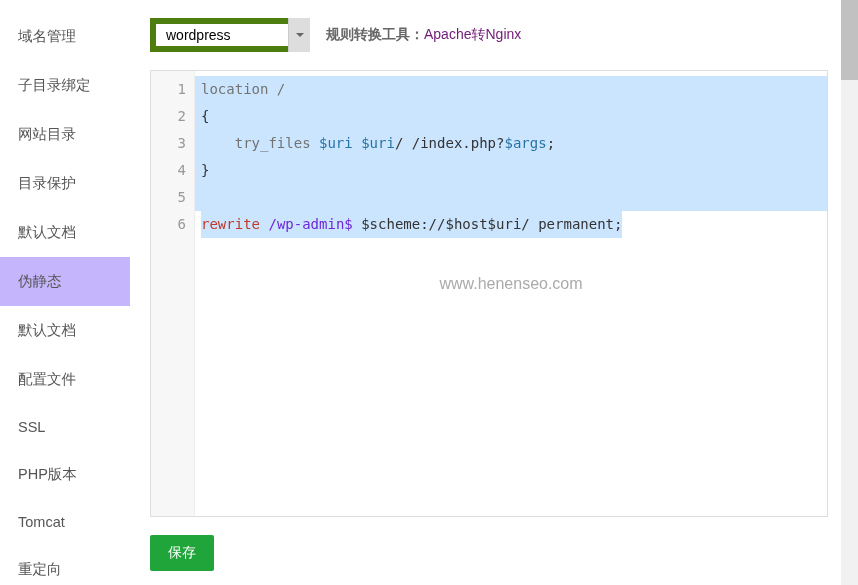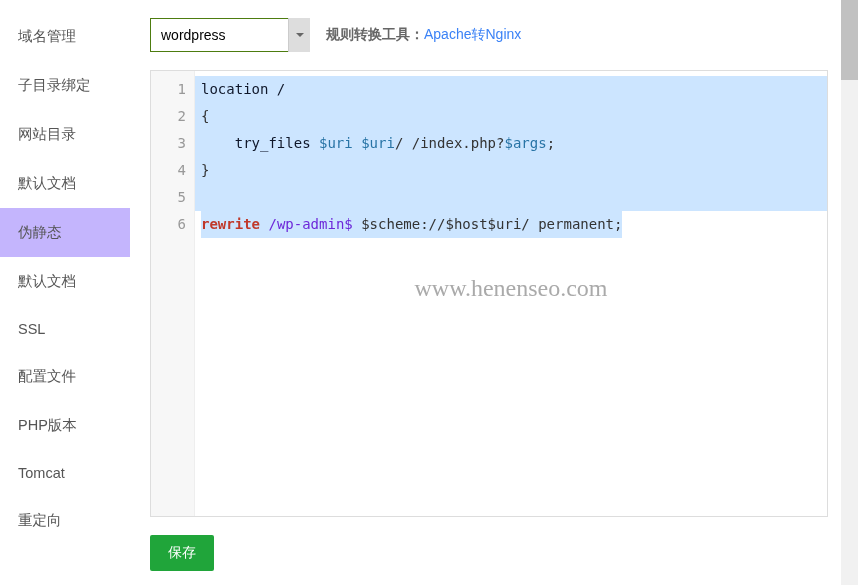--- a/index.html
+++ b/index.html
@@ -4,56 +4,57 @@
 <style>
 * { box-sizing: border-box; margin: 0; padding: 0; }
 body { font-family: "Microsoft YaHei", Arial, sans-serif; font-size: 14px; color: #333; background: #fff; width: 858px; height: 585px; overflow: hidden; position: relative; }
 .container { display: flex; height: 100%; }
 .sidebar { width: 130px; background: #fff; padding-top: 12px; }
 .sidebar-item { padding: 15px 18px; cursor: pointer; color: #555; font-size: 14.5px; }
 .sidebar-item.active { background: #c4b5fd; }
 .main { flex: 1; padding: 18px 30px 18px 20px; }
 .toolbar { display: flex; align-items: center; gap: 16px; margin-bottom: 18px; }
 .select-wrap { position: relative; display: inline-block; }
-select { width: 160px; height: 34px; padding: 0 10px; border: 1px solid #4d7c0f; background: #fff; font-size: 14px; appearance: none; -webkit-appearance: none; }
+select { width: 160px; height: 34px; padding: 0 10px; border: 6px solid #4d7c0f; background: #fff; font-size: 14px; appearance: none; -webkit-appearance: none; }
 .select-btn { position: absolute; right: 0; top: 0; width: 22px; height: 34px; background: #ddd; border-left: 1px solid #ccc; display: flex; align-items: center; justify-content: center; pointer-events: none; }
 .select-btn svg { width: 10px; height: 10px; fill: #666; }
 .toolbar-label { color: #666; font-weight: bold; }
-.toolbar-link { color: #3b82f6; text-decoration: none; }
+.toolbar-link { color: #701a75; text-decoration: none; }
 .editor { border: 1px solid #ddd; height: 447px; display: flex; font-family: Consolas, monospace; font-size: 14px; position: relative; }
 .gutter { width: 44px; background: #f7f7f7; text-align: right; padding-top: 5px; color: #999; border-right: 1px solid #eee; }
 .gutter .ln { padding: 0 8px; height: 27px; line-height: 27px; }
 .code { flex: 1; background: #fff; padding-top: 5px; position: relative; }
 .code-line { height: 27px; line-height: 27px; padding: 0 6px; white-space: pre; }
 .hl { background: #cce5ff; display: inline-block; }
 .hl-full { background: #cce5ff; width: 100%; }
-.t-rewrite { color: #c0392b; font-weight: bold; }
+.t-rewrite { color: #c0392b; }
 .t-path { color: #6d28d9; }
 .t-var { color: #2874a6; }
 .t-plain { color: #333; }
-.t-kw { color: #0f172a; }
-.watermark { position: absolute; top: 204px; left: 50%; transform: translateX(-50%); color: #aaa; font-size: 24px; font-family: Liberation Serif, serif; pointer-events: none; }
+.t-kw { color: #737373; }
+.watermark { position: absolute; top: 204px; left: 50%; transform: translateX(-50%); color: #aaa; font-size: 16px; font-family: Liberation Sans, sans-serif; pointer-events: none; }
 .actions { margin-top: 18px; display: flex; gap: 12px; }
 .btn { background: #20a53a; color: #fff; border: none; padding: 9px 18px; font-size: 14px; cursor: pointer; border-radius: 2px; font-family: Liberation Serif, serif; }
 .scroll-wrap { position: absolute; right: 0; top: 0; width: 17px; height: 100%; background: #f1f1f1; }
 .scroll-thumb { position: absolute; right: 0; top: 0; width: 17px; height: 80px; background: #c1c1c1; }
 </style>
 </head>
 <body>
 
 <div class="container">
   <div class="sidebar">
     <div class="sidebar-item">域名管理</div>
     <div class="sidebar-item">子目录绑定</div>
     <div class="sidebar-item">网站目录</div>
+    <div class="sidebar-item">目录保护</div>
     <div class="sidebar-item">默认文档</div>
     <div class="sidebar-item active">伪静态</div>
     <div class="sidebar-item">默认文档</div>
+    <div class="sidebar-item">配置文件</div>
     <div class="sidebar-item">SSL</div>
-    <div class="sidebar-item">配置文件</div>
     <div class="sidebar-item">PHP版本</div>
     <div class="sidebar-item">Tomcat</div>
     <div class="sidebar-item">重定向</div>
   </div>
 
   <div class="main">
     <div class="toolbar">
       <div class="select-wrap">
         <select>
           <option>wordpress</option>

